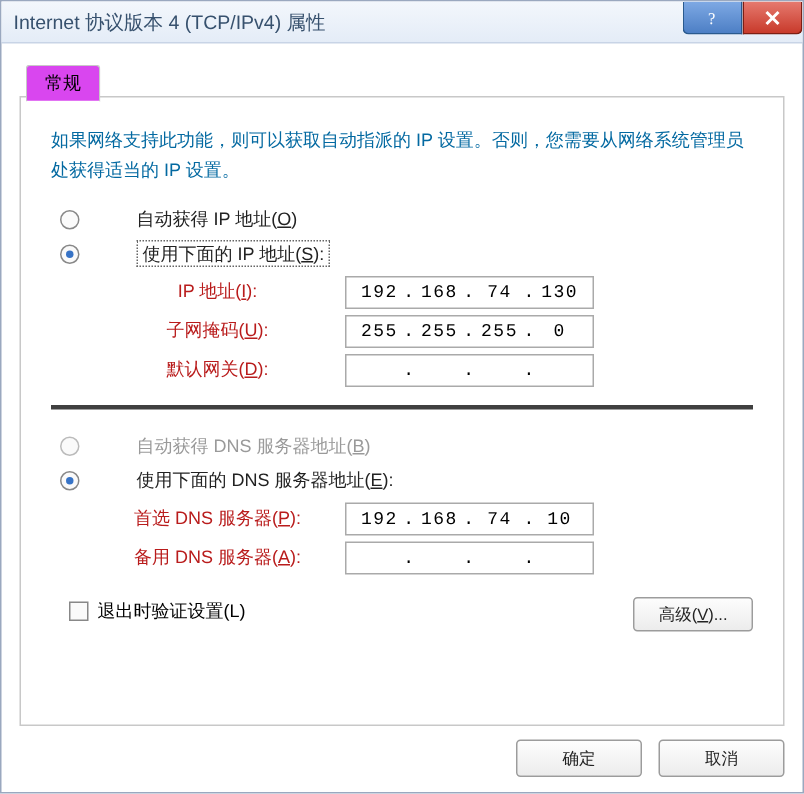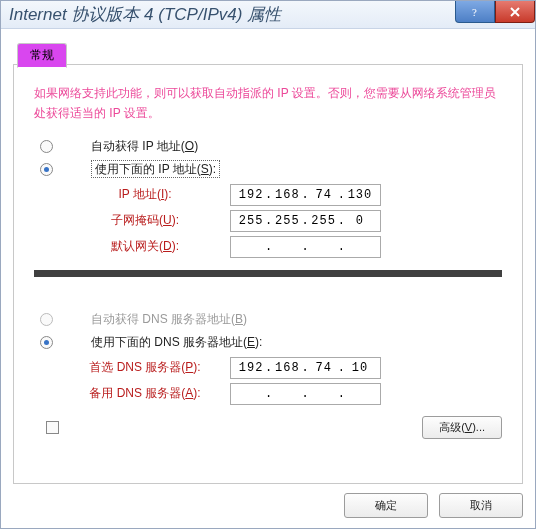--- a/index.html
+++ b/index.html
@@ -21,21 +21,21 @@
 }
 .titlebar {
   height: 28px;
   background: linear-gradient(#f3f7fc, #e4ecf7);
   border-bottom: 1px solid #c8d4e6;
   display: flex;
   align-items: center;
   padding: 0 8px;
   position: relative;
 }
-.titlebar .title { color: #37516e; font-size: 17px; font-style: italic; }
+.titlebar .title { color: #37516e; font-size: 13px; }
 .winbtns { position: absolute; right: 0; top: 0; display: flex; height: 22px; }
 .winbtn {
   width: 40px; height: 22px; display: flex; align-items: center; justify-content: center;
   color: #fff; font-size: 12px;
   border: 1px solid #2a5a8e; border-top: none;
 }
 .winbtn.help { background: linear-gradient(#7ea9e4,#4d7fc5); border-radius: 0 0 0 4px; }
 .winbtn.close { background: linear-gradient(#e67a6f,#c83a2b); border-color:#7d1e13; border-radius: 0 0 4px 0; }
 .winbtn svg { display:block; }
 .body { padding: 10px 12px 10px 12px; }
@@ -47,38 +47,38 @@
   z-index: 2;
 }
 .panel {
   border: 1px solid #c8c8c8;
   padding: 18px 20px 14px 20px;
   position: relative;
   top: 1px;
   background: #fff;
   height: 420px;
 }
-.desc { color: #ec4899; line-height: 1.7; margin-bottom: 14px; }
-.group { border-top: 7px solid #404040; padding-top: 30px; margin-top: 0; }
+.desc { color: #0369a1; line-height: 1.7; margin-bottom: 14px; }
+.group { border-top: 3px solid #404040; padding-top: 12px; margin-top: 0; }
 .radio-row { display: flex; align-items: center; margin: 4px 0 6px 6px; gap: 32px; }
 .radio {
   width: 13px; height: 13px; border-radius: 50%; border: 1px solid #888; margin-right: 6px;
   display: inline-flex; align-items: center; justify-content: center; background: #fafafa;
 }
 .radio.disabled { border-color: #bbb; }
 .radio.selected::after { content: ""; width: 5px; height: 5px; background: #3773c6; border-radius: 50%; }
 .radio-label { color: #222; }
 .radio-label.disabled { color: #9a9a9a; }
 .radio-label .key { text-decoration: underline; }
 .focus-box { border: 1px dotted #666; padding: 1px 3px; margin-top: 24px; }
 .field-row { display: flex; align-items: center; margin: 4px 0 4px 26px; }
 .field-label { width: 170px; color: #b91c1c; text-align: center; }
 .field-label .key { text-decoration: underline; }
 .ipbox {
-  width: 151px; height: 22px; border: 1px solid #aaa; background: #fff;
+  width: 166px; height: 22px; border: 1px solid #aaa; background: #fff;
   display: flex; align-items: center; justify-content: space-between;
   padding: 0 6px; font-family: "Courier New", monospace; letter-spacing: 1px;
 }
 .ipbox span { flex: 1; text-align: center; }
 .ipbox .dot { flex: 0 0 auto; }
 .chk-row { display: flex; align-items: center; margin: 16px 0 0 12px; }
 .chk { width: 13px; height: 13px; border: 1px solid #888; background: #fafafa; margin-right: 6px; }
 .adv-row { display: flex; justify-content: flex-end; margin-top: -18px; }
 .btn {
   background: linear-gradient(#fdfdfd,#ececec);
@@ -216,20 +216,23 @@
               <span class="dot">.</span>
             <span></span>
               <span class="dot">.</span>
             <span></span>
           </div>
         </div>
       </div>
 
       <div class="chk-row">
         <span class="chk"></span>
+        <span>
+          <span>退出时验证设置(</span><span class="key">L</span><span>)</span>
+        </span>
       </div>
       <div class="adv-row">
         <div class="btn">
           <span>高级(</span><span class="key">V</span><span>)...</span>
         </div>
       </div>
 
     </div>
   </div>
 

